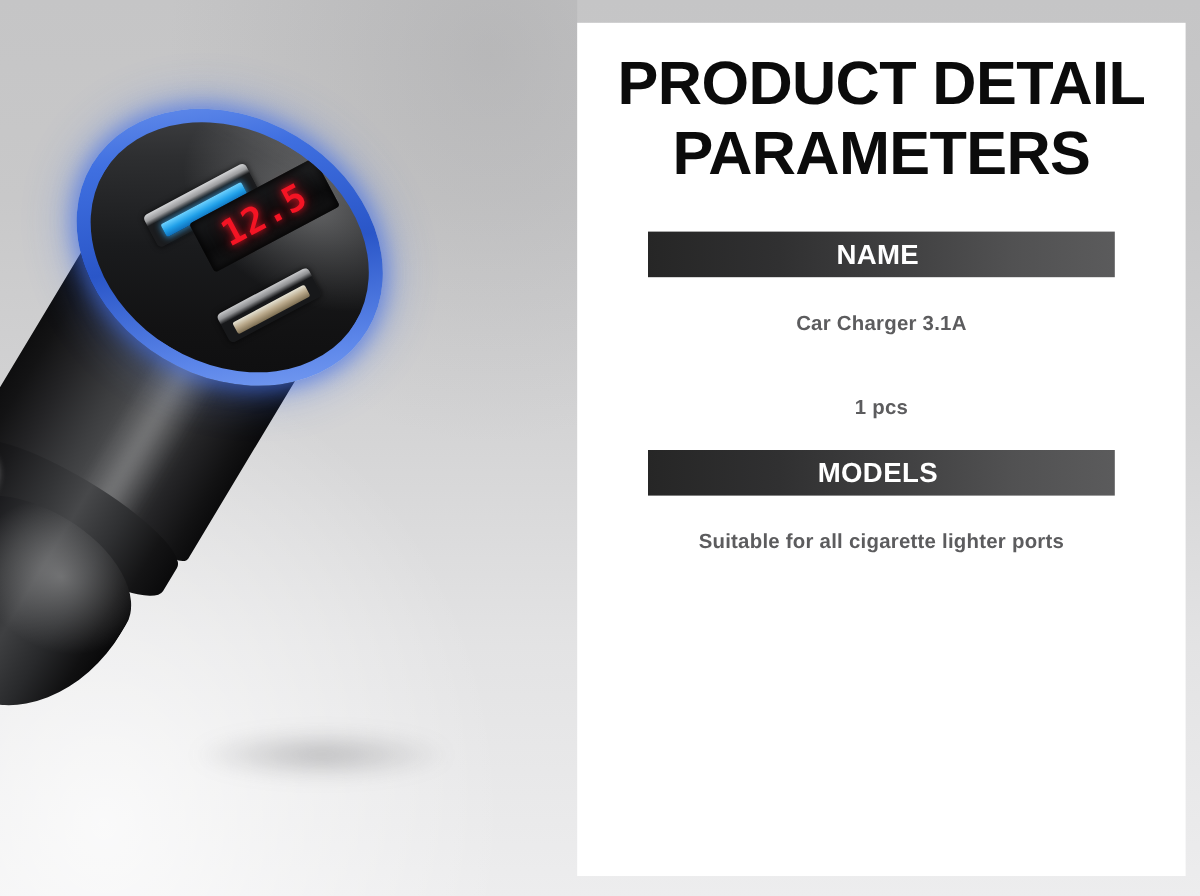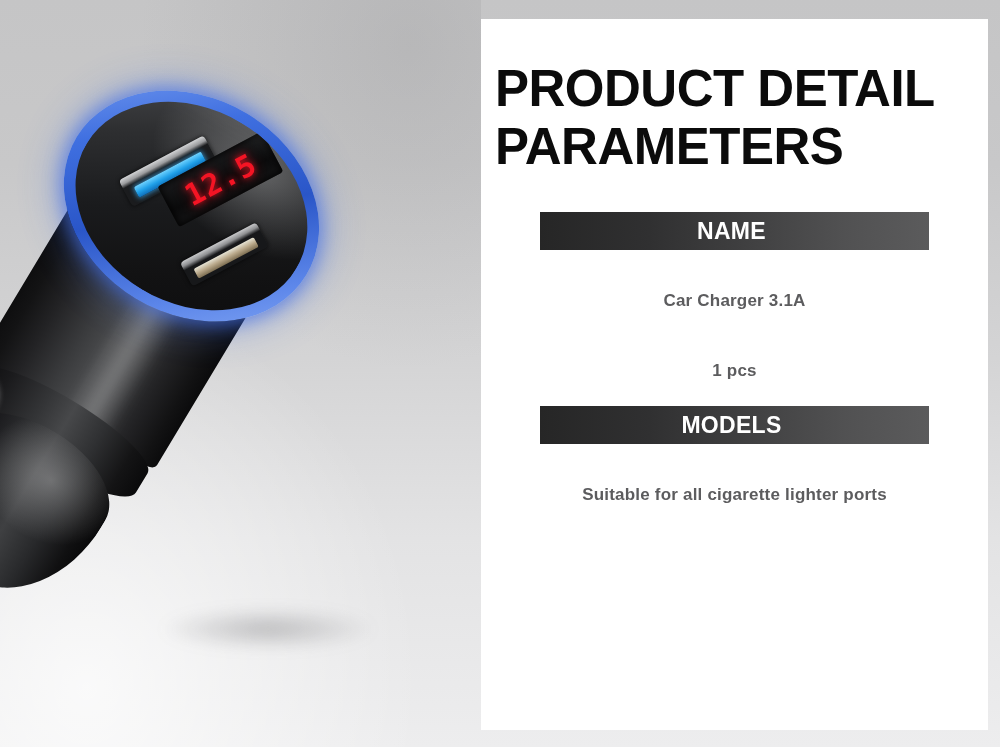--- a/index.html
+++ b/index.html
@@ -232,39 +232,40 @@
     position: absolute;
     left: 481px;
     top: 19px;
     width: 507px;
     height: 711px;
     background: #ffffff;
   }
 
   #panel-title {
     margin: 0;
-    padding: 41px 14px 0 14px;
+    padding: 22px 14px 0 14px;
+    text-align: center;
     color: #0b0b0b;
     font-size: 51px;
     font-weight: bold;
     line-height: 1.13;
     letter-spacing: -0.5px;
   }
   #panel-title .line {
     display: block;
     white-space: nowrap;
   }
 
   #spec-table {
     margin-top: 37px;
   }
   .spec-row { position: relative; }
 
   .spec-header {
-    margin: 0 59px 16px 59px;
+    margin: 0 59px 4px 59px;
     height: 38px;
     background: linear-gradient(90deg, #262626 0%, #303031 28%, #414142 55%, #515152 78%, #5b5b5c 100%);
     display: flex;
     align-items: center;
     justify-content: center;
     padding-left: 32px;
   }
   .spec-header-label {
     color: #ffffff;
     font-size: 23px;

